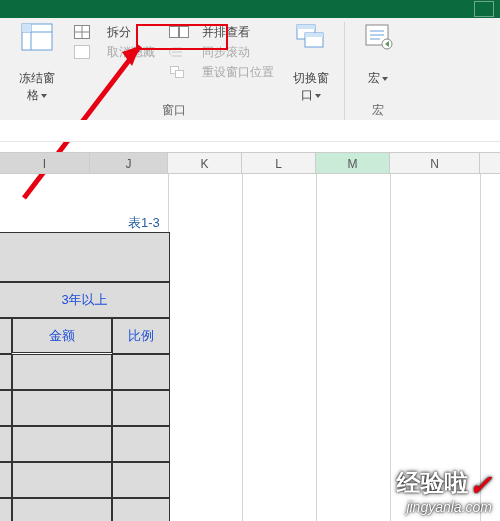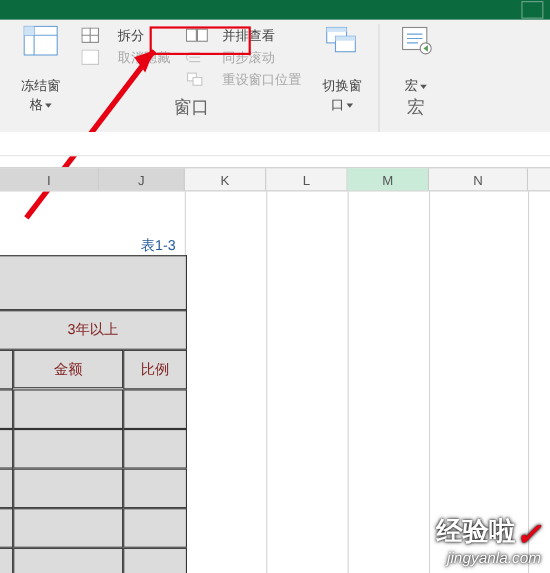--- a/index.html
+++ b/index.html
@@ -11,32 +11,32 @@
   
   .ribbon { background:#f1f1f1; border-bottom:1px solid #d0d0d0; padding:4px 4px 0 4px; height:112px; display:flex; }
   .group { display:flex; flex-direction:column; align-items:center; padding:0 8px; position:relative; }
   .group + .group { border-left:1px solid #d8d8d8; }
   .big { display:flex; flex-direction:column; align-items:center; width:50px; }
   .big .biglabel { text-align:center; padding-top:2px; }
   .stackrow { display:flex; flex-direction:row; gap:10px; }
   .item { display:flex; align-items:center; gap:17px; height:20px; padding:1px 2px; color:#444;}
   .item.disabled { color:#a8a8a8; }
   .iconbox { width:16px; height:14px; display:inline-block; position:relative; }
-  .grouplabel { color:#666; font-size:16px; margin-top:6px; padding-bottom:4px;}
+  .grouplabel { color:#666; font-size:12px; margin-top:20px; padding-bottom:4px;}
   .dropcaret { display:inline-block; width:0;height:0;border-left:3px solid transparent;border-right:3px solid transparent;border-top:4px solid #555; margin-left:2px; vertical-align:middle;}
   .redbox { position:absolute; border:2px solid #e60012; pointer-events:none; }
   
   .sheet { position:absolute; top:130px; left:0; right:0; bottom:0; }
   .colheaders { display:flex; height:22px; background:#f3f3f3; border-top:1px solid #ccc; border-bottom:1px solid #ccc;}
   .ch { border-right:1px solid #ccc; text-align:center; line-height:22px; color:#555; }
   .ch.sel { background:#d6d6d6; }
   .grid { position:relative; }
   .gridcell { position:absolute; border-right:1px solid #d4d4d4; border-bottom:1px solid #d4d4d4; }
   .tblcell { position:absolute; background:#dcdcdc; border:1px solid #333; text-align:center; display:flex; align-items:center; justify-content:center; font-size:13px;}
-  .tbltext { color:#7f1d1d; }
+  .tbltext { color:#1d4ed8; }
   .label13 { position:absolute; color:#2860a0; font-size:13px; }
   .selborder { position:absolute; border:2px solid #1f7246; pointer-events:none;}
   
   svg { display:block; }
   
   .arrow { position:absolute; pointer-events:none; }
   
   .wm { position:absolute; right:8px; bottom:6px; color:#fff; text-align:right; text-shadow:0 0 4px rgba(0,0,0,.8),0 0 2px #000; font-style:italic; }
   .wm .t1 { font-size:24px; font-weight:bold; font-style:normal;}
   .wm .t2 { font-size:14px; font-style:italic;}

